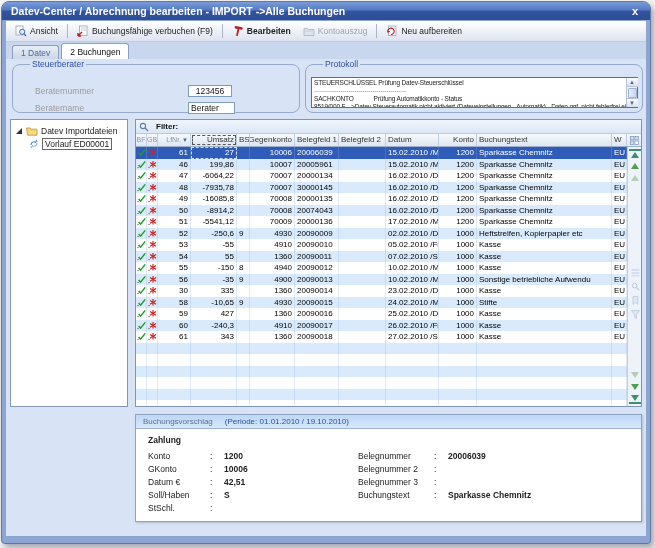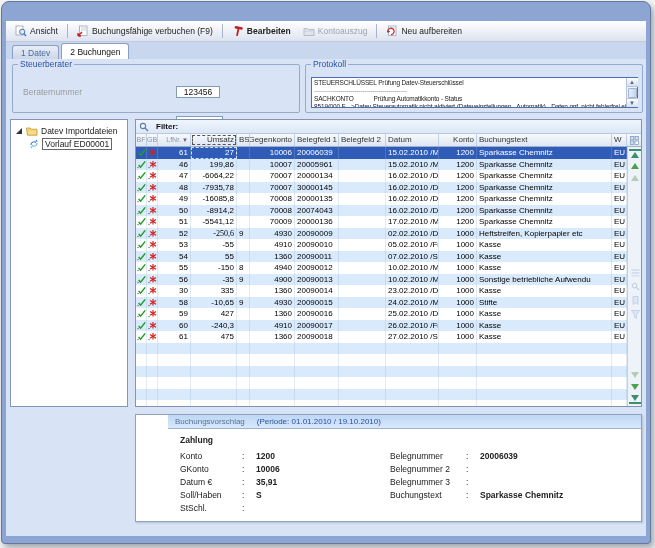--- a/index.html
+++ b/index.html
@@ -21,24 +21,24 @@
   .tbtn.disabled{color:#9aa3b4;}
   .tsep{width:1px;height:14px;background:#aab4c8;margin:0 3px;flex:none;}
   .ticon{display:inline-flex;width:12px;height:12px;flex:none;}
   
   .tabstrip{height:17px;background:#c9d7ee;display:flex;align-items:flex-end;padding-left:6px;flex:none;}
   .tab{font-size:8.5px;padding:2px 8px 2px 8px;border:1px solid #8d9fc0;border-bottom:none;border-radius:3px 3px 0 0;
     background:linear-gradient(#e9eef7,#ccd6e8);color:#4b6aa0;margin-right:2px;height:14px;line-height:10px;}
   .tab.active{background:#ffffff;color:#111;height:16px;font-weight:normal;line-height:12px;}
   
   .content{position:relative;flex:1;}
-  fieldset{position:absolute;margin:0;border:1px solid #96aacb;border-radius:2px;padding:0;}
+  fieldset{position:absolute;margin:0;border:1px solid #96aacb;border-radius:8px;padding:12px;}
   fieldset legend{font-size:8.5px;color:#2b4ea2;margin-left:5px;padding:0 2px;}
   .fs-steuer{left:6px;top:0px;width:288px;height:54px;}
-  .srow{display:flex;align-items:center;height:14px;padding-left:10px;margin-top:16px;font-size:8.5px;color:#9a9a9a;}
+  .srow{display:flex;align-items:center;height:14px;padding-left:10px;margin-top:3px;font-size:8.5px;color:#9a9a9a;}
   .srow .slabel{width:153px;}
   .srow input{height:12px;font-size:8.5px;border:1px solid #7f9db9;padding:0 2px;color:#111;
     font-family:"Liberation Sans",sans-serif;}
   .in-r{text-align:center;}
   .in-l{text-align:left;}
   .fs-proto{left:299px;top:0px;width:338px;height:54px;}
   .proto-box{position:absolute;left:5px;right:4px;top:8px;bottom:4px;background:#fff;border:1px solid #4a6fb5;display:flex;}
   .proto-lines{flex:1;overflow:hidden;padding:1px 2px;font-size:6.5px;letter-spacing:-0.15px;line-height:8px;color:#222;white-space:pre;}
   .pline.dash{color:#8a8a8a;}
   .proto-sb{width:11px;background:#eef2f9;border-left:1px solid #b6c4da;display:flex;flex-direction:column;align-items:center;font-size:6px;color:#55688a;}
@@ -79,21 +79,21 @@
   .strip .sic{position:absolute;left:1px;width:12px;height:10px;display:flex;align-items:center;justify-content:center;}
   .glyph-up{width:0;height:0;border-left:4px solid transparent;border-right:4px solid transparent;border-bottom:6px solid #4f9f4f;}
   .glyph-dn{width:0;height:0;border-left:4px solid transparent;border-right:4px solid transparent;border-top:6px solid #4f9f4f;}
   .pale .glyph-up{border-bottom-color:#b4cdb4;}
   .pale .glyph-dn{border-top-color:#b4cdb4;}
   .barred-t{border-top:2px solid #3e8f6e;}
   .barred-b{border-bottom:2px solid #3e8f6e;}
   .faint{opacity:.55;}
   
   .vorschlag{position:absolute;left:129px;top:355px;width:507px;height:108px;border:1px solid #8ea2c2;background:#fff;
-    display:flex;flex-direction:column;box-shadow:1px 1px 2px rgba(120,130,150,.4);padding-left:32px;}
+    display:flex;flex-direction:column;box-shadow:1px 1px 2px rgba(120,130,150,.4);}
   .vhead{height:14px;flex:none;background:linear-gradient(#bcd6f4,#d9e9fc);border-bottom:1px solid #9fb4d4;
     display:flex;align-items:center;padding-left:7px;gap:12px;font-size:8px;}
   .vhead .vtitle{color:#5a7296;}
   .vhead .vperiode{color:#2b4f9e;}
   .vbody{flex:1;display:flex;padding:6px 0 0 12px;font-size:8.5px;color:#222;}
   .vcol-l{width:210px;flex:none;}
   .vcol-r{flex:1;}
   .vsec{font-weight:bold;height:14px;}
   .vspacer{height:14px;}
   .vrow{display:flex;height:13px;align-items:center;}
@@ -101,20 +101,24 @@
   .vcol-l .vlabel{width:62px;}
   .vcol-r .vlabel{width:76px;}
   .vrow .vcolon{flex:none;width:14px;}
   .vrow .vvalue{font-weight:bold;}
 </style>
 </head>
 <body>
 
 <div class="window">
 
+  <div class="titlebar">
+    <span class="ttl">Datev-Center / Abrechnung bearbeiten - IMPORT -&gt;Alle Buchungen</span>
+    <span class="close-x">x</span>
+  </div>
 
   <div class="win-body">
 
     <div class="toolbar">
       <div class="tbtn">
         <span class="ticon">
           <svg viewBox="0 0 12 12" width="12" height="12">
               <rect x="1" y="1" width="7" height="9" fill="#fdfdf2" stroke="#9aa4b8" stroke-width="0.8"></rect>
               <circle cx="7.2" cy="6.8" r="2.6" fill="#dfe9f7" stroke="#4a6fb5" stroke-width="1"></circle>
               <line x1="9" y1="8.8" x2="11" y2="11" stroke="#4a6fb5" stroke-width="1.3"></line>
@@ -532,21 +536,21 @@
                       <path d="M0.3 7.6 L1.8 7.6" stroke="#555" stroke-width="0.8"></path>
                       <g stroke="#d22222" stroke-width="1.2">
                         <line x1="5" y1="1" x2="5" y2="7.6"></line>
                         <line x1="2" y1="2.4" x2="8" y2="6.2"></line>
                         <line x1="8" y1="2.4" x2="2" y2="6.2"></line>
                       </g>
                     </svg>
                   </span>
                 </div>
                 <div class="cell a-right" style="width: 33px;">52</div>
-                <div class="cell a-right" style="width: 46px; font-family: Liberation Serif, serif;">-250,6</div>
+                <div class="cell a-right" style="width: 46px;">-250,6</div>
                 <div class="cell a-left" style="width: 13px;">9</div>
                 <div class="cell a-right" style="width: 45px;">4930</div>
                 <div class="cell a-left" style="width: 44px;">20090009</div>
                 <div class="cell a-left" style="width: 47px;"></div>
                 <div class="cell a-left" style="width: 53px;">02.02.2010 /Di</div>
                 <div class="cell a-right" style="width: 38px;">1000</div>
                 <div class="cell a-left" style="width: 135px;">Heftstreifen, Kopierpapier etc</div>
                 <div class="cell a-left" style="width: 15px;">EU</div>
               </div>
               <div class="grow">
@@ -820,21 +824,21 @@
                       <path d="M0.3 7.6 L1.8 7.6" stroke="#555" stroke-width="0.8"></path>
                       <g stroke="#d22222" stroke-width="1.2">
                         <line x1="5" y1="1" x2="5" y2="7.6"></line>
                         <line x1="2" y1="2.4" x2="8" y2="6.2"></line>
                         <line x1="8" y1="2.4" x2="2" y2="6.2"></line>
                       </g>
                     </svg>
                   </span>
                 </div>
                 <div class="cell a-right" style="width: 33px;">61</div>
-                <div class="cell a-right" style="width: 46px;">475</div>
+                <div class="cell a-right" style="width: 46px;">343</div>
                 <div class="cell a-left" style="width: 13px;"></div>
                 <div class="cell a-right" style="width: 45px;">1360</div>
                 <div class="cell a-left" style="width: 44px;">20090018</div>
                 <div class="cell a-left" style="width: 47px;"></div>
                 <div class="cell a-left" style="width: 53px;">27.02.2010 /Sa</div>
                 <div class="cell a-right" style="width: 38px;">1000</div>
                 <div class="cell a-left" style="width: 135px;">Kasse</div>
                 <div class="cell a-left" style="width: 15px;">EU</div>
               </div>
               <div class="grow alt">
@@ -983,21 +987,21 @@
                   <span class="vvalue">1200</span>
                 </div>
                 <div class="vrow">
                   <span class="vlabel">GKonto</span>
                   <span class="vcolon">:</span>
                   <span class="vvalue">10006</span>
                 </div>
                 <div class="vrow">
                   <span class="vlabel">Datum €</span>
                   <span class="vcolon">:</span>
-                  <span class="vvalue">35,91</span>
+                  <span class="vvalue">42,51</span>
                 </div>
                 <div class="vrow">
                   <span class="vlabel">Soll/Haben</span>
                   <span class="vcolon">:</span>
                   <span class="vvalue">S</span>
                 </div>
                 <div class="vrow">
                   <span class="vlabel">StSchl.</span>
                   <span class="vcolon">:</span>
                   <span class="vvalue"></span>

